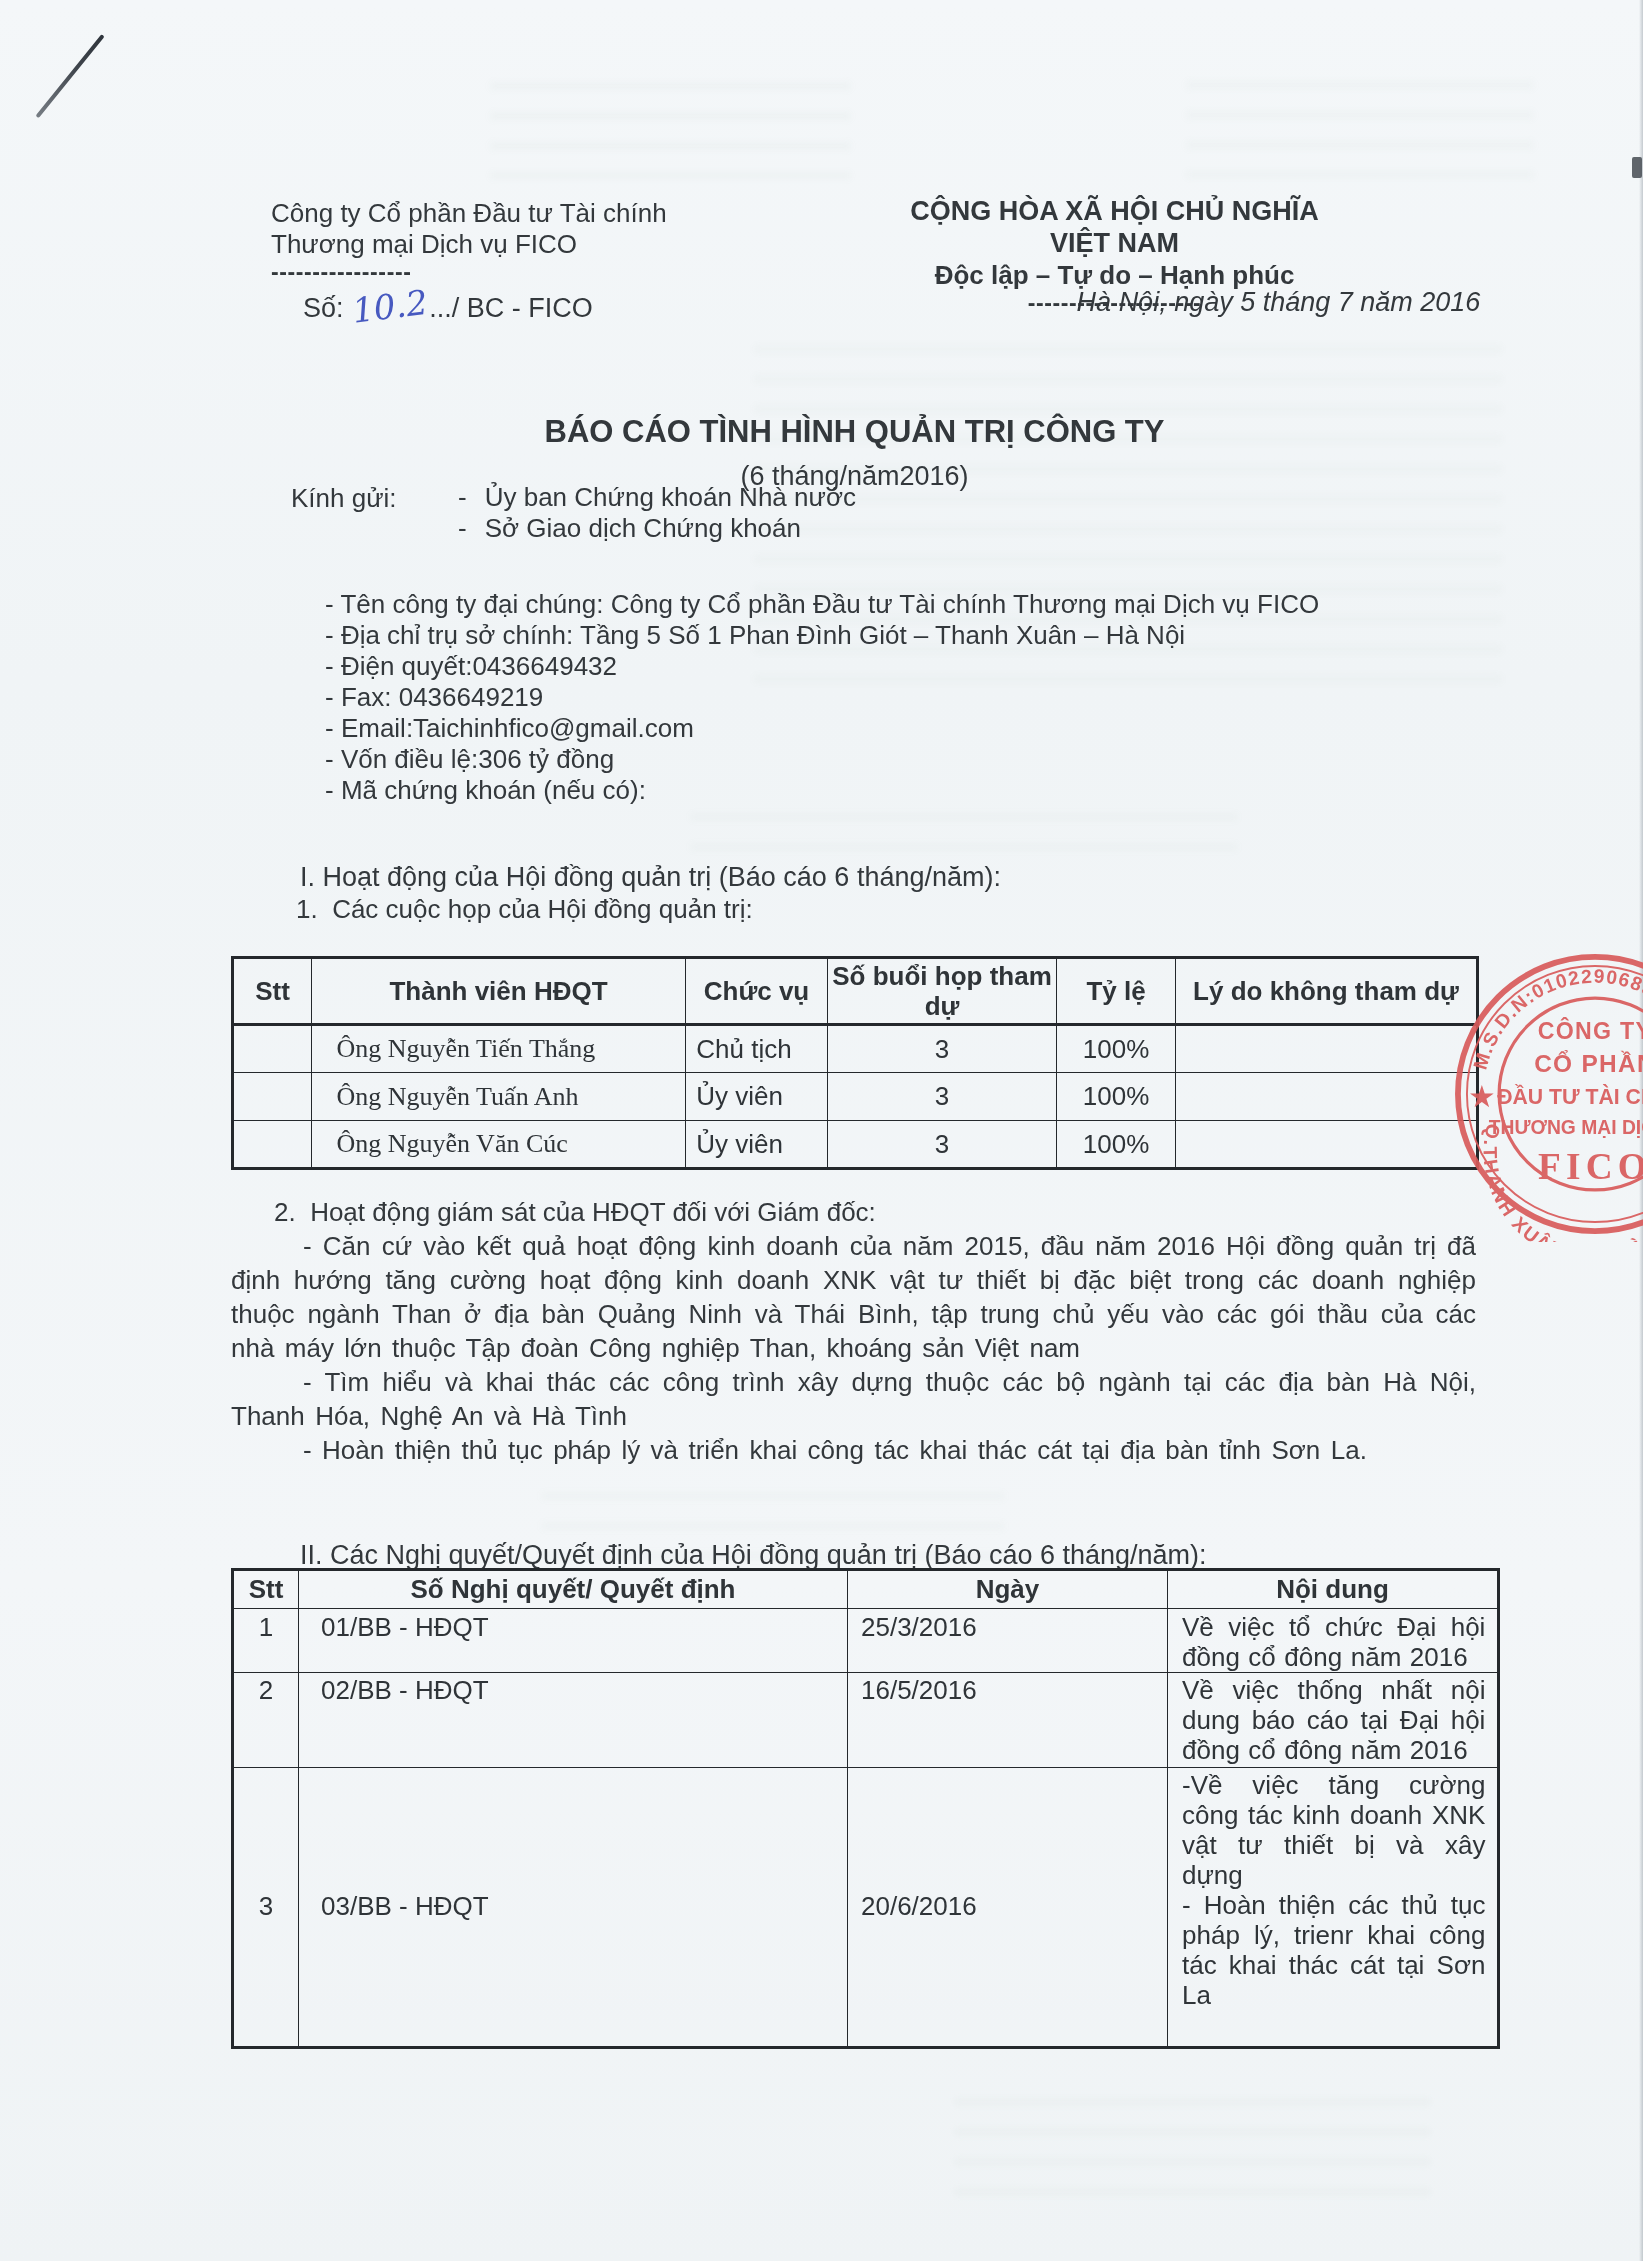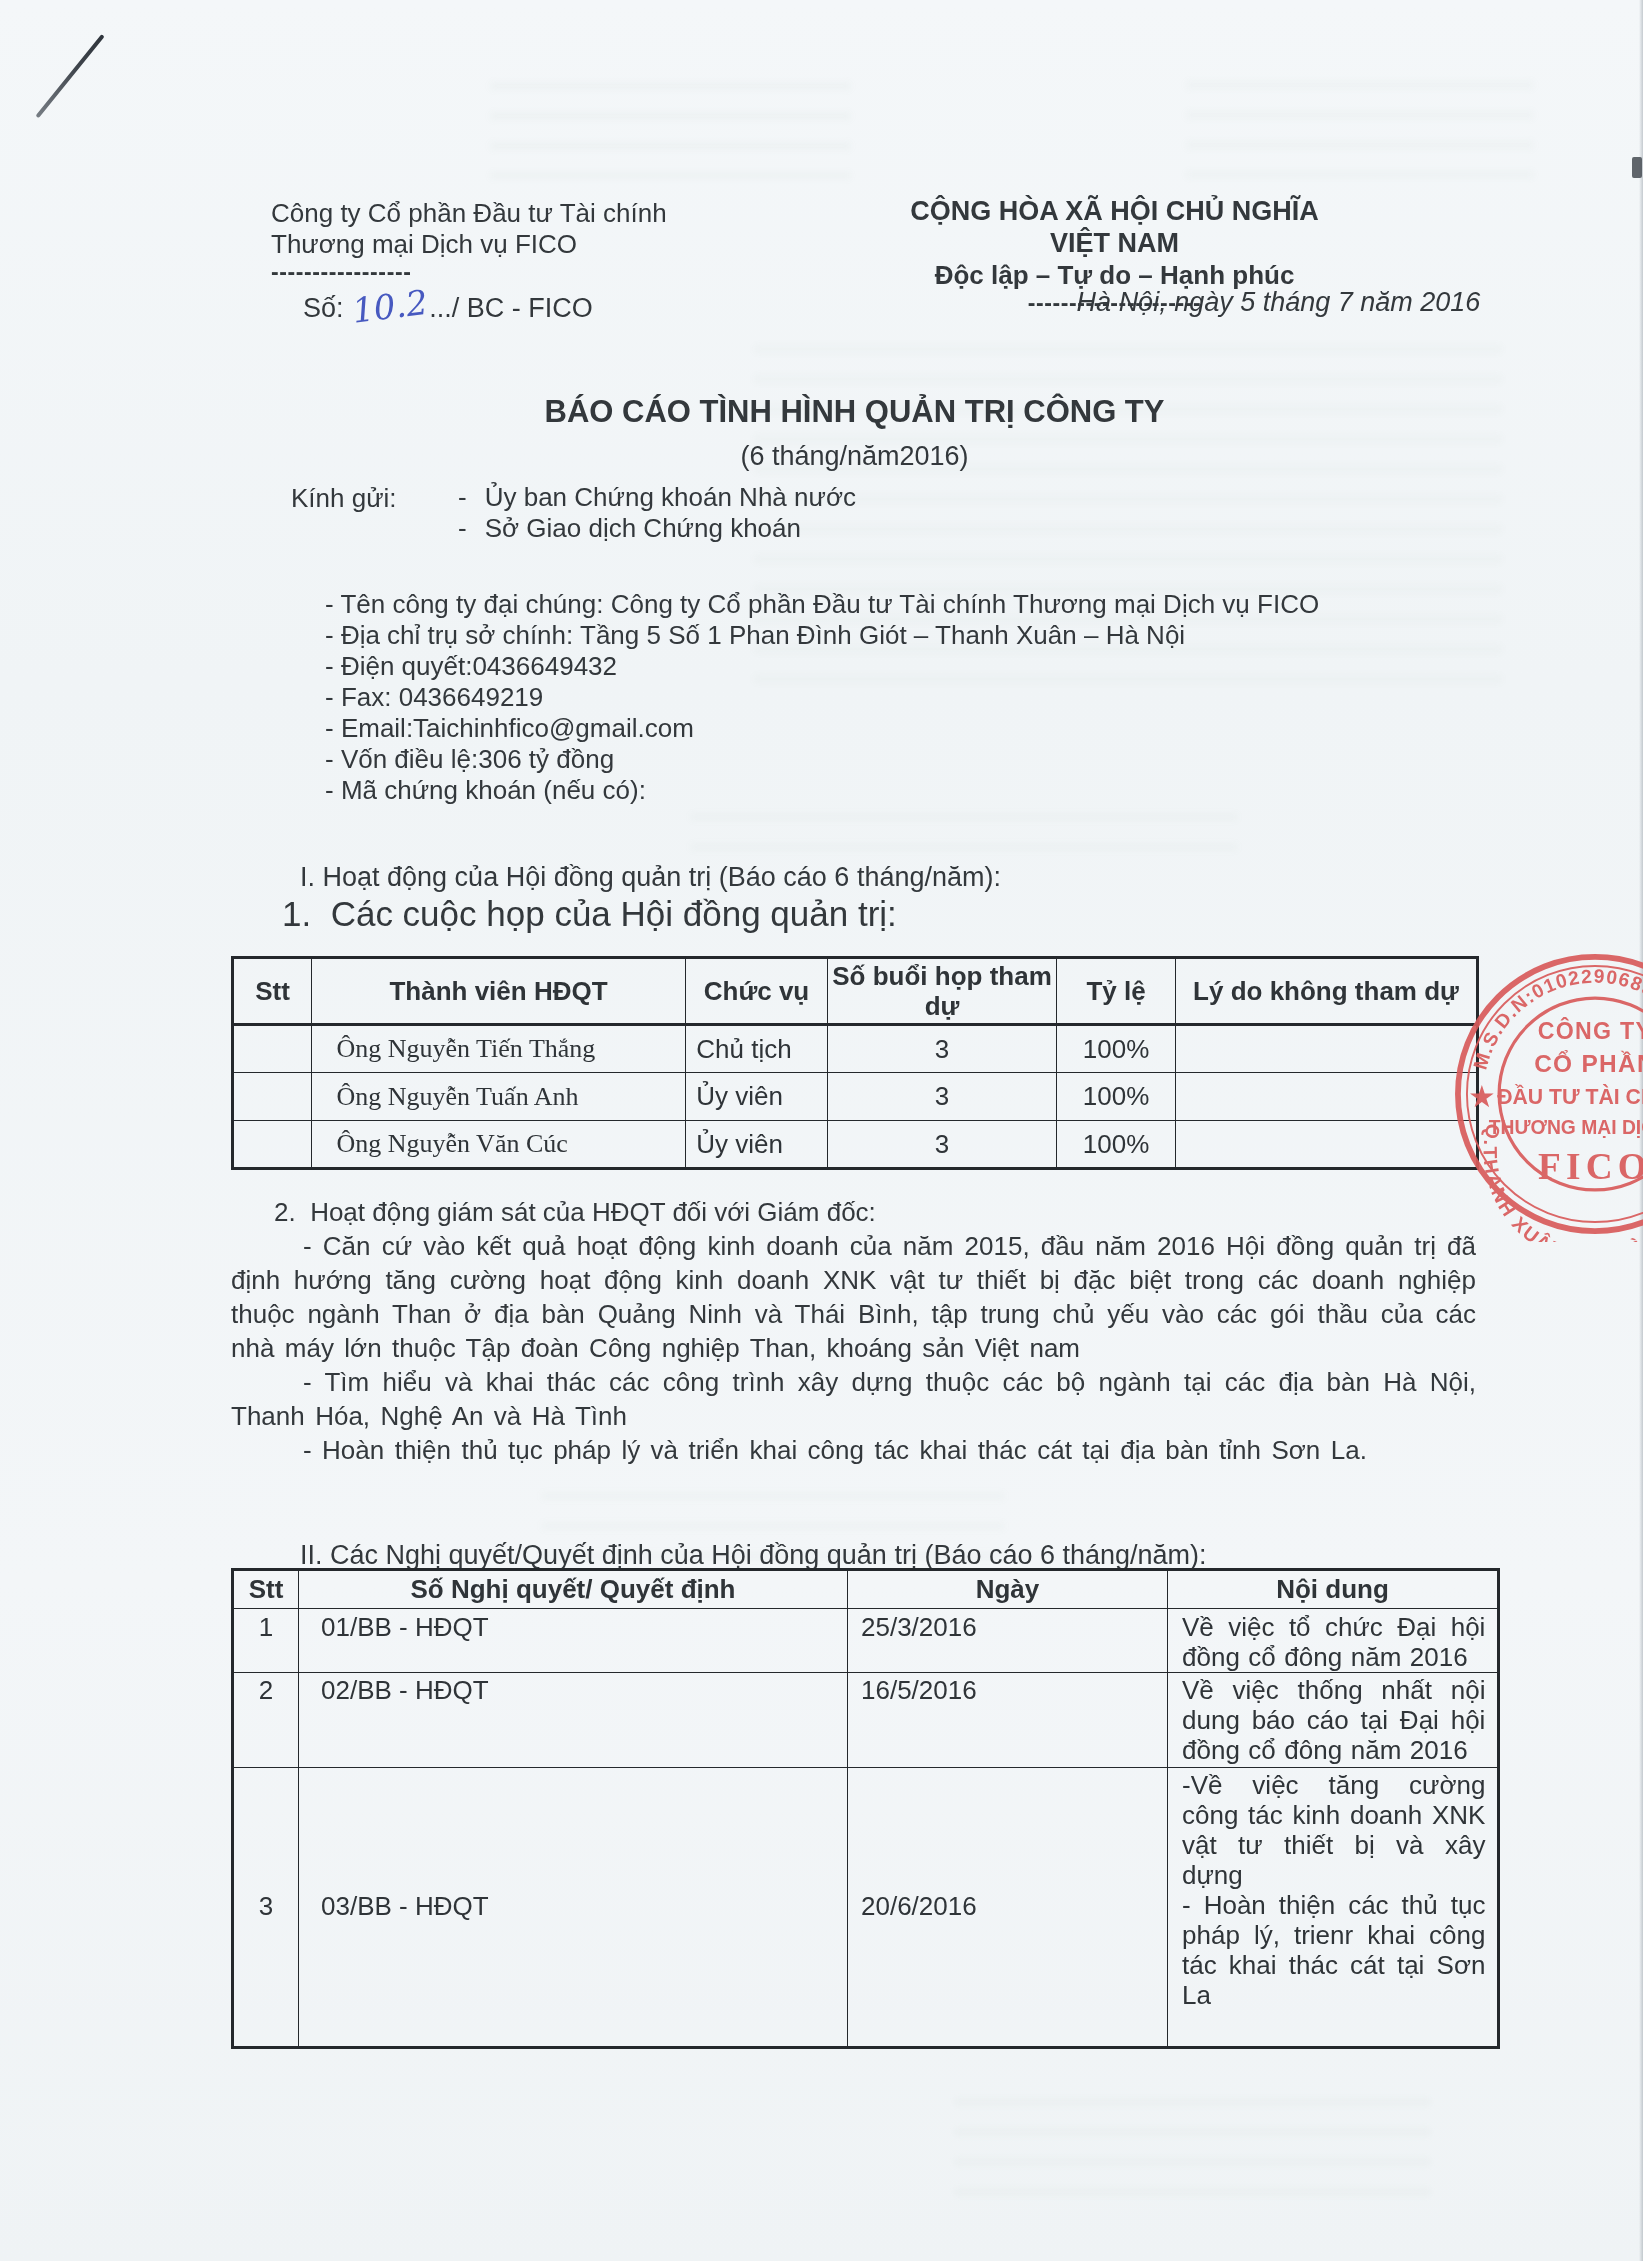--- a/index.html
+++ b/index.html
@@ -30,33 +30,33 @@
   .doc-number{position:absolute;left:303px;top:285px;font-size:27px;}
   .handwritten{display:inline-block;font-family:"DejaVu Serif",serif;font-style:italic;
     color:#4759c0;font-size:34px;transform:rotate(-7deg) translateY(1.3px);margin:0 1.3px;}
   .hdr-right{position:absolute;left:889px;top:195px;width:451px;text-align:center;}
   .hdr-right .l1{font-size:27px;font-weight:700;line-height:32px;}
   .hdr-right .l2{font-size:26px;font-weight:700;line-height:32px;}
   .dateline{position:absolute;left:1066px;top:287px;width:425px;text-align:center;
     font-size:27px;font-style:italic;}
   
   .title-block{position:absolute;left:231px;top:394px;width:1247px;text-align:center;}
-  .doc-title{font-size:31px;font-weight:700;line-height:35px;}
+  .doc-title{font-size:31px;font-weight:700;line-height:35px;margin-top:20px;}
   .doc-subtitle{font-size:27px;line-height:32px;margin-top:11px;}
   
   .recipients-label{position:absolute;left:271px;top:483px;font-size:26px;margin-left:20px;}
   .recipients{position:absolute;left:458px;top:482px;font-size:26px;line-height:31px;}
   .recipient-row{display:flex;gap:18px;}
   
   .company-info{position:absolute;left:325px;top:589px;font-size:26px;line-height:31px;}
   
   .sec-heading{position:absolute;font-size:27px;white-space:pre-wrap;}
   .sec-heading .b{font-weight:400;margin-left:39px;}
   #sec1-heading{left:231px;top:831px;}
-  #sec1-item{position:absolute;left:282px;top:894px;font-size:35px;white-space:pre-wrap;}
+  #sec1-item{position:absolute;left:296px;top:894px;font-size:26px;white-space:pre-wrap;}
   #sec2-heading{left:231px;top:1509px;}
   
   table.doc{position:absolute;border-collapse:collapse;table-layout:fixed;
     border:3.2px solid #24282c;font-size:26px;color:#2f3438;}
   table.doc td,table.doc th{border:1.9px solid #24282c;overflow:hidden;}
   #table1{left:231px;top:956px;width:1245px;}
   #table1 th{font-weight:700;line-height:30px;vertical-align:middle;text-align:center;
     border-bottom:3.2px solid #24282c;height:62px;}
   #table1 tbody tr{height:48px;}
   #table1 td{vertical-align:middle;}

